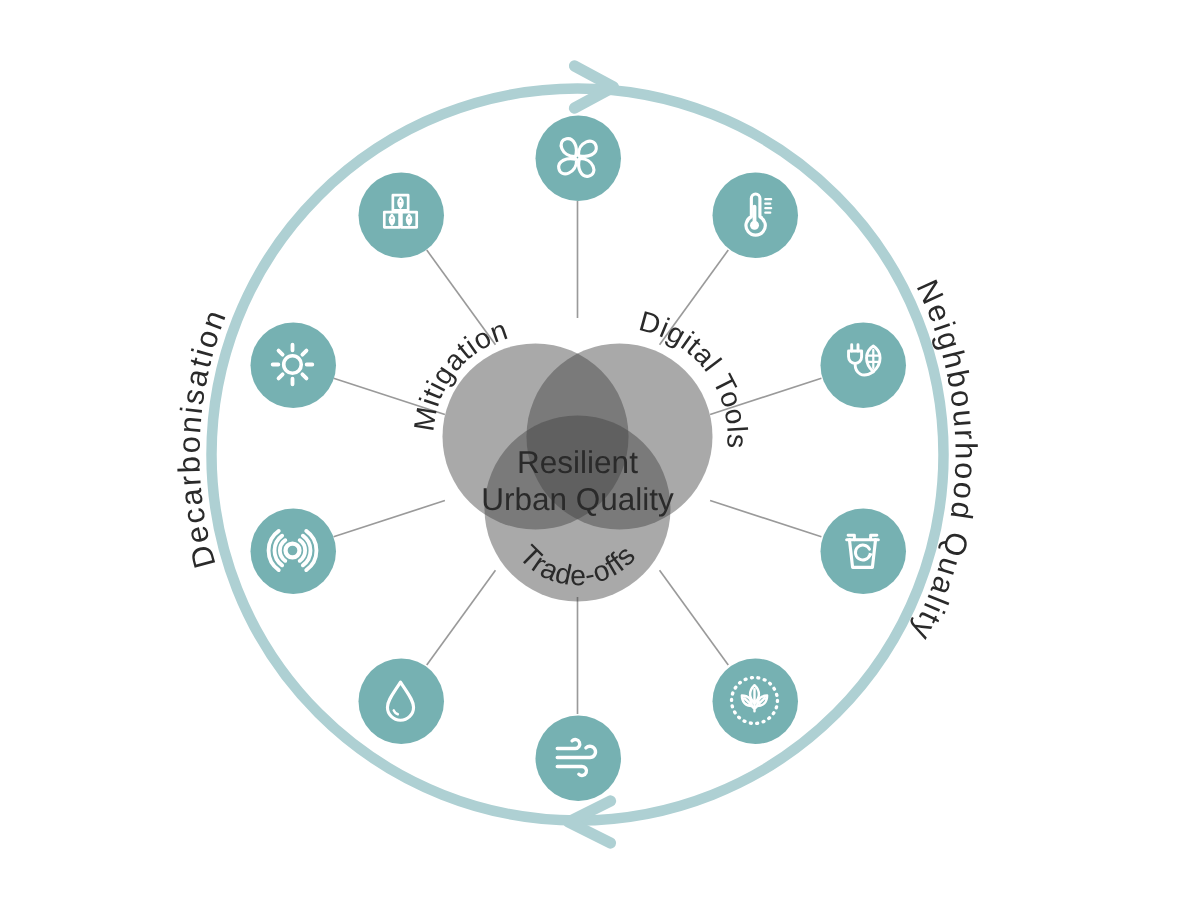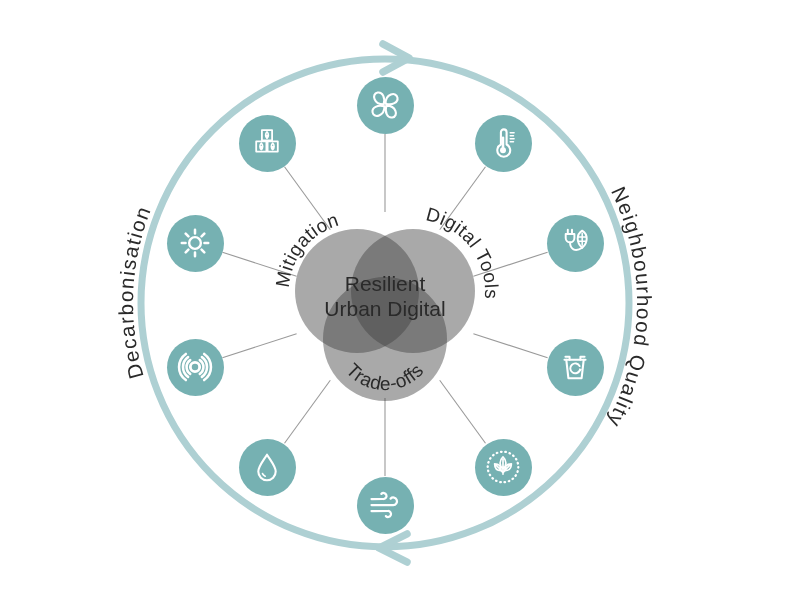--- a/index.html
+++ b/index.html
@@ -8,21 +8,21 @@
     font-family:"Liberation Sans",sans-serif;
   }
   .base{position:absolute;left:0;top:0;}
   .ring{fill:none;stroke:var(--ring);stroke-width:7;}
   .chev{fill:none;stroke:var(--ring);stroke-width:7.5;stroke-linecap:round;stroke-linejoin:round;}
   .conn{stroke:var(--connector);stroke-width:1.1;}
   .venn{fill:var(--venn);fill-opacity:0.45;}
   .vlabel{fill:var(--ink);font-size:19px;letter-spacing:0.5px;font-family:"Liberation Sans",sans-serif;}
   .olabel{fill:var(--ink);font-size:20.5px;letter-spacing:1.5px;font-family:"Liberation Sans",sans-serif;}
   .center-title{
-    position:absolute;left:275px;top:271px;width:220px;text-align:center;
+    position:absolute;left:275px;top:296px;width:220px;text-align:center;
     font-size:21px;line-height:25px;color:var(--ink);
   }
   .icon{
     position:absolute;width:57px;height:57px;border-radius:50%;background:var(--teal);
     display:flex;align-items:center;justify-content:center;
   }
   .icon svg{stroke:#fff;fill:none;stroke-width:1.5;stroke-linecap:round;stroke-linejoin:round;}
   .fw{fill:#fff;stroke:none;}
 </style>
 </head>
@@ -75,21 +75,21 @@
     <text class="olabel" text-anchor="middle">
       <textPath href="#p-decarb" startOffset="50%">Decarbonisation</textPath>
     </text>
     <text class="olabel" text-anchor="middle">
       <textPath href="#p-neigh" startOffset="50%">Neighbourhood Quality</textPath>
     </text>
   </svg>
 
   <div class="center-title">
     <div>Resilient</div>
-    <div>Urban Digital</div>
+    <div>Urban Quality</div>
   </div>
 
   <div class="icon" style="left:356.5px;top:76.5px">
     <svg width="36" height="36" viewBox="-12 -12 24 24">
       <path d="M0.4 -0.9 C 0.2 -7.2, 7.4 -9.4, 8.3 -4.9 C 8.9 -1.7, 4.9 0.4, 0.4 -0.9" stroke-width="1.4"></path>
       <path d="M0.4 -0.9 C 0.2 -7.2, 7.4 -9.4, 8.3 -4.9 C 8.9 -1.7, 4.9 0.4, 0.4 -0.9" stroke-width="1.4" transform="rotate(90)"></path>
       <path d="M0.4 -0.9 C 0.2 -7.2, 7.4 -9.4, 8.3 -4.9 C 8.9 -1.7, 4.9 0.4, 0.4 -0.9" stroke-width="1.4" transform="rotate(180)"></path>
       <path d="M0.4 -0.9 C 0.2 -7.2, 7.4 -9.4, 8.3 -4.9 C 8.9 -1.7, 4.9 0.4, 0.4 -0.9" stroke-width="1.4" transform="rotate(270)"></path>
     </svg>
   </div>

